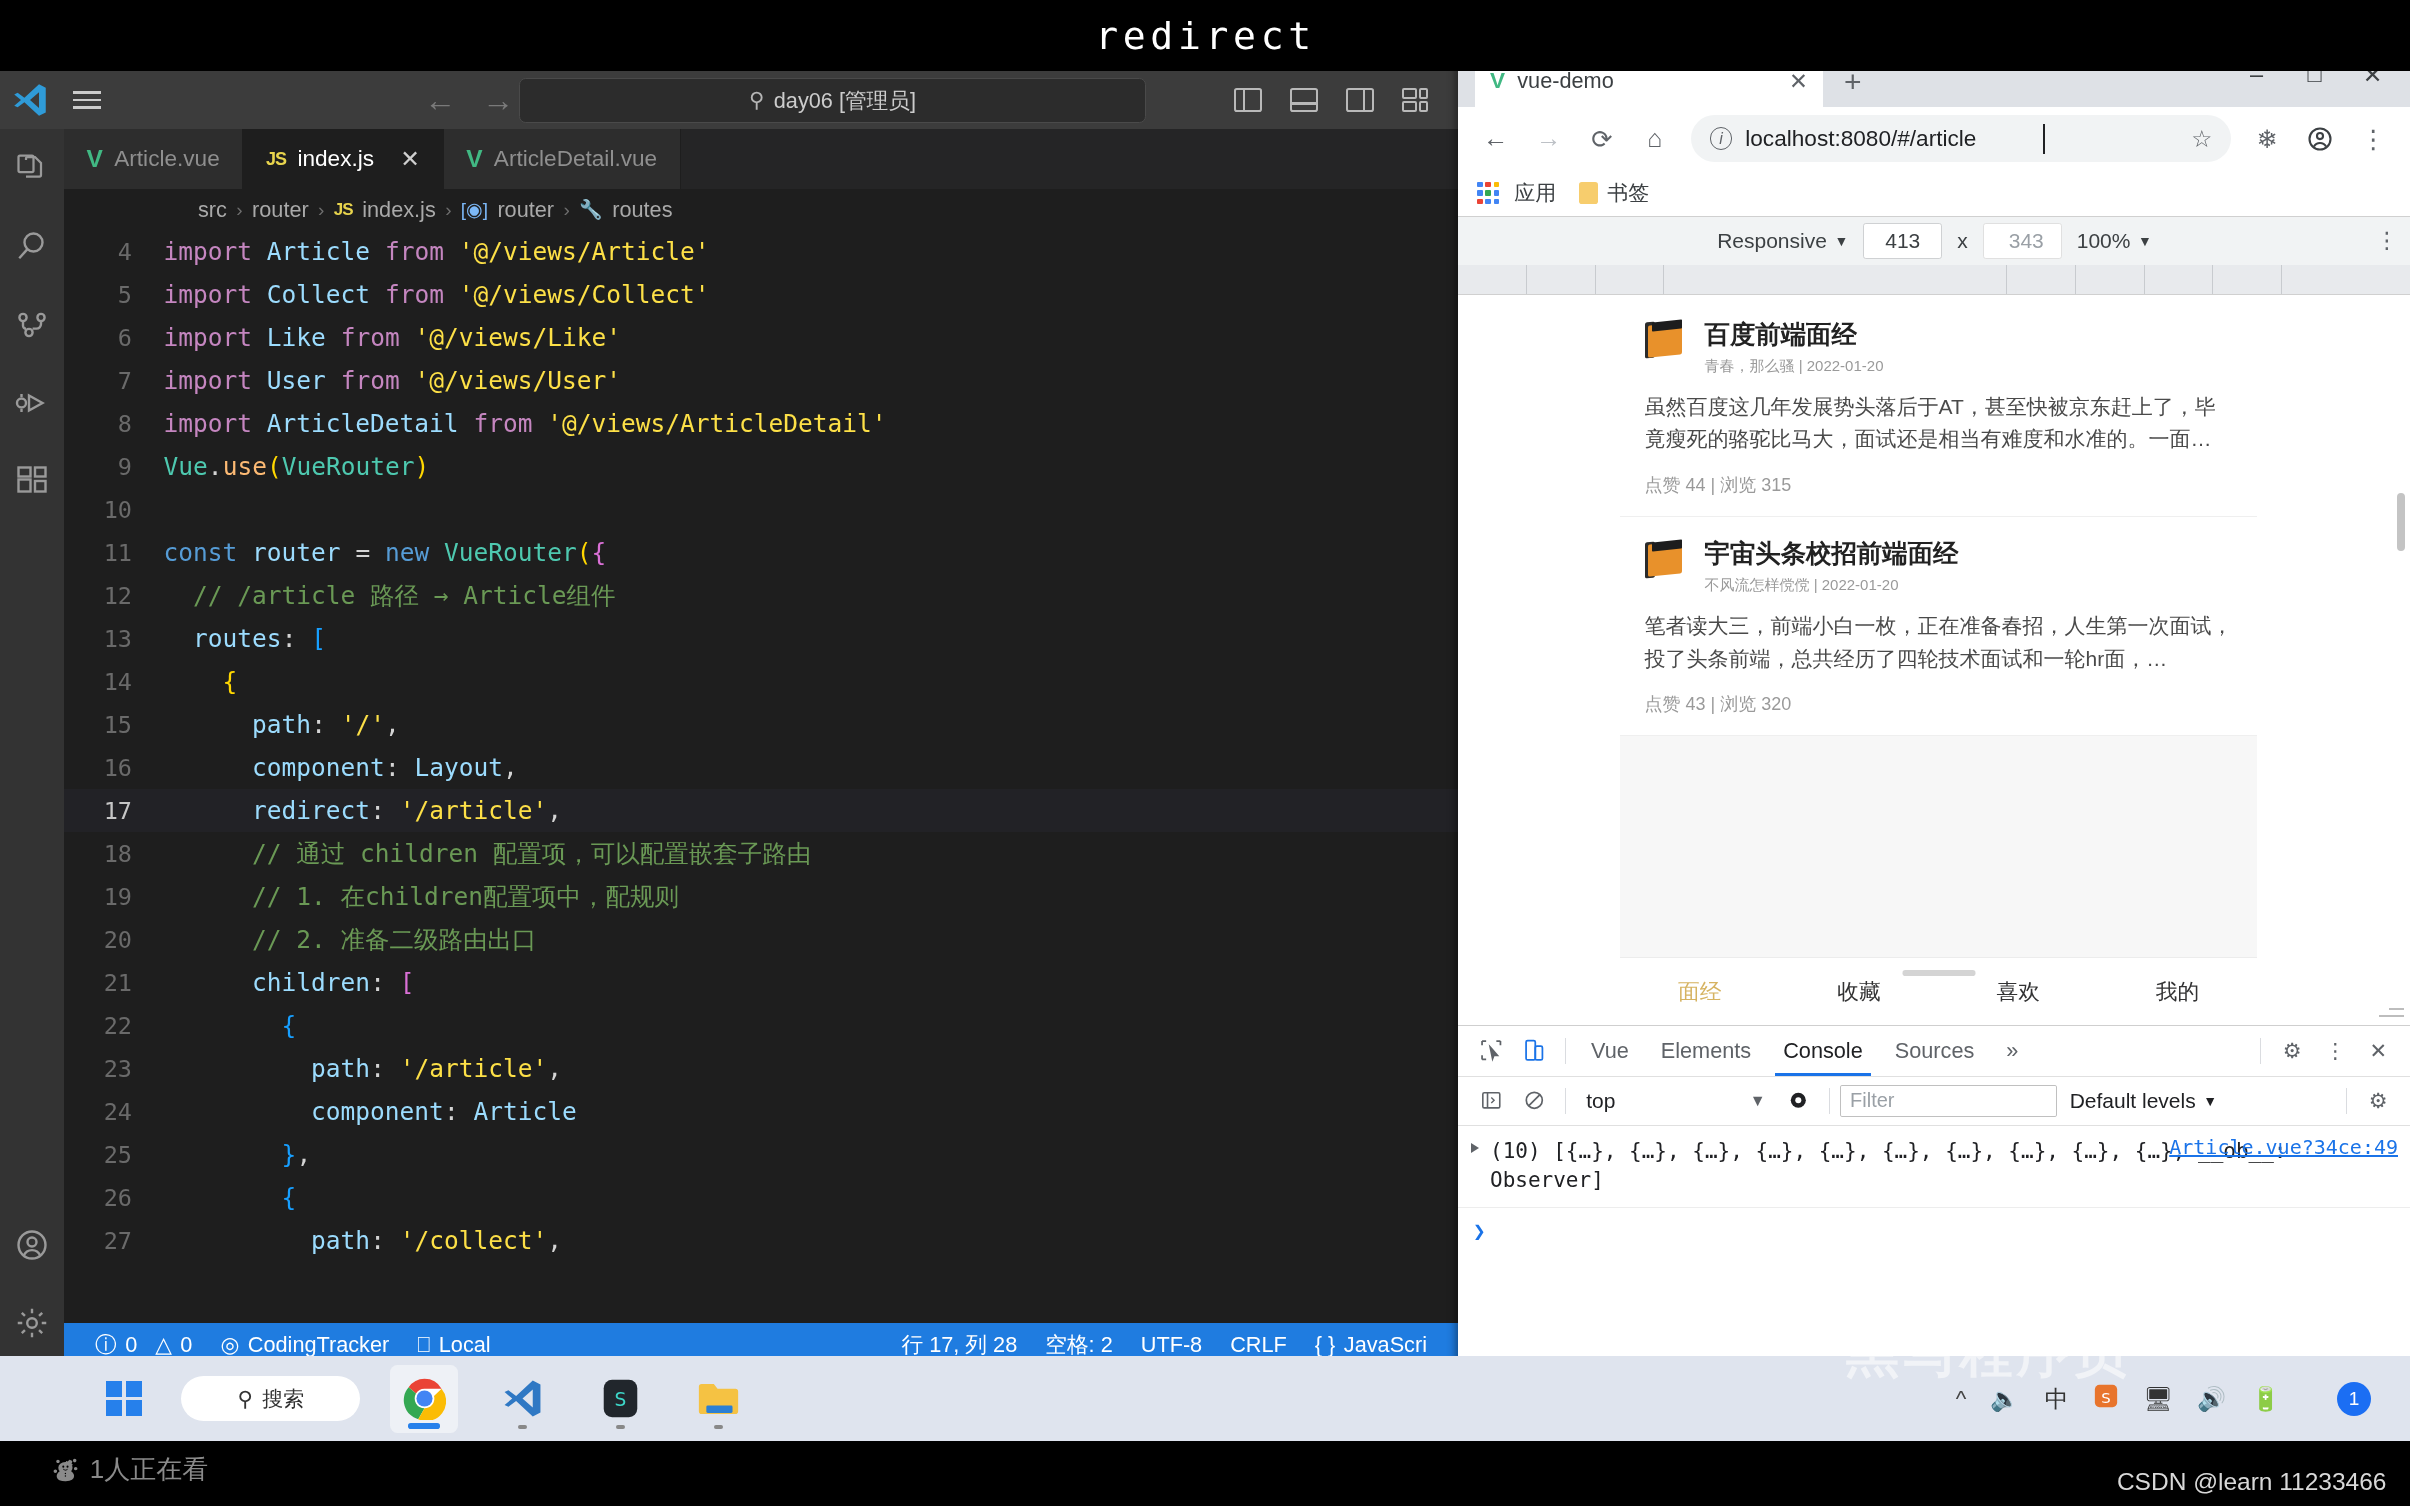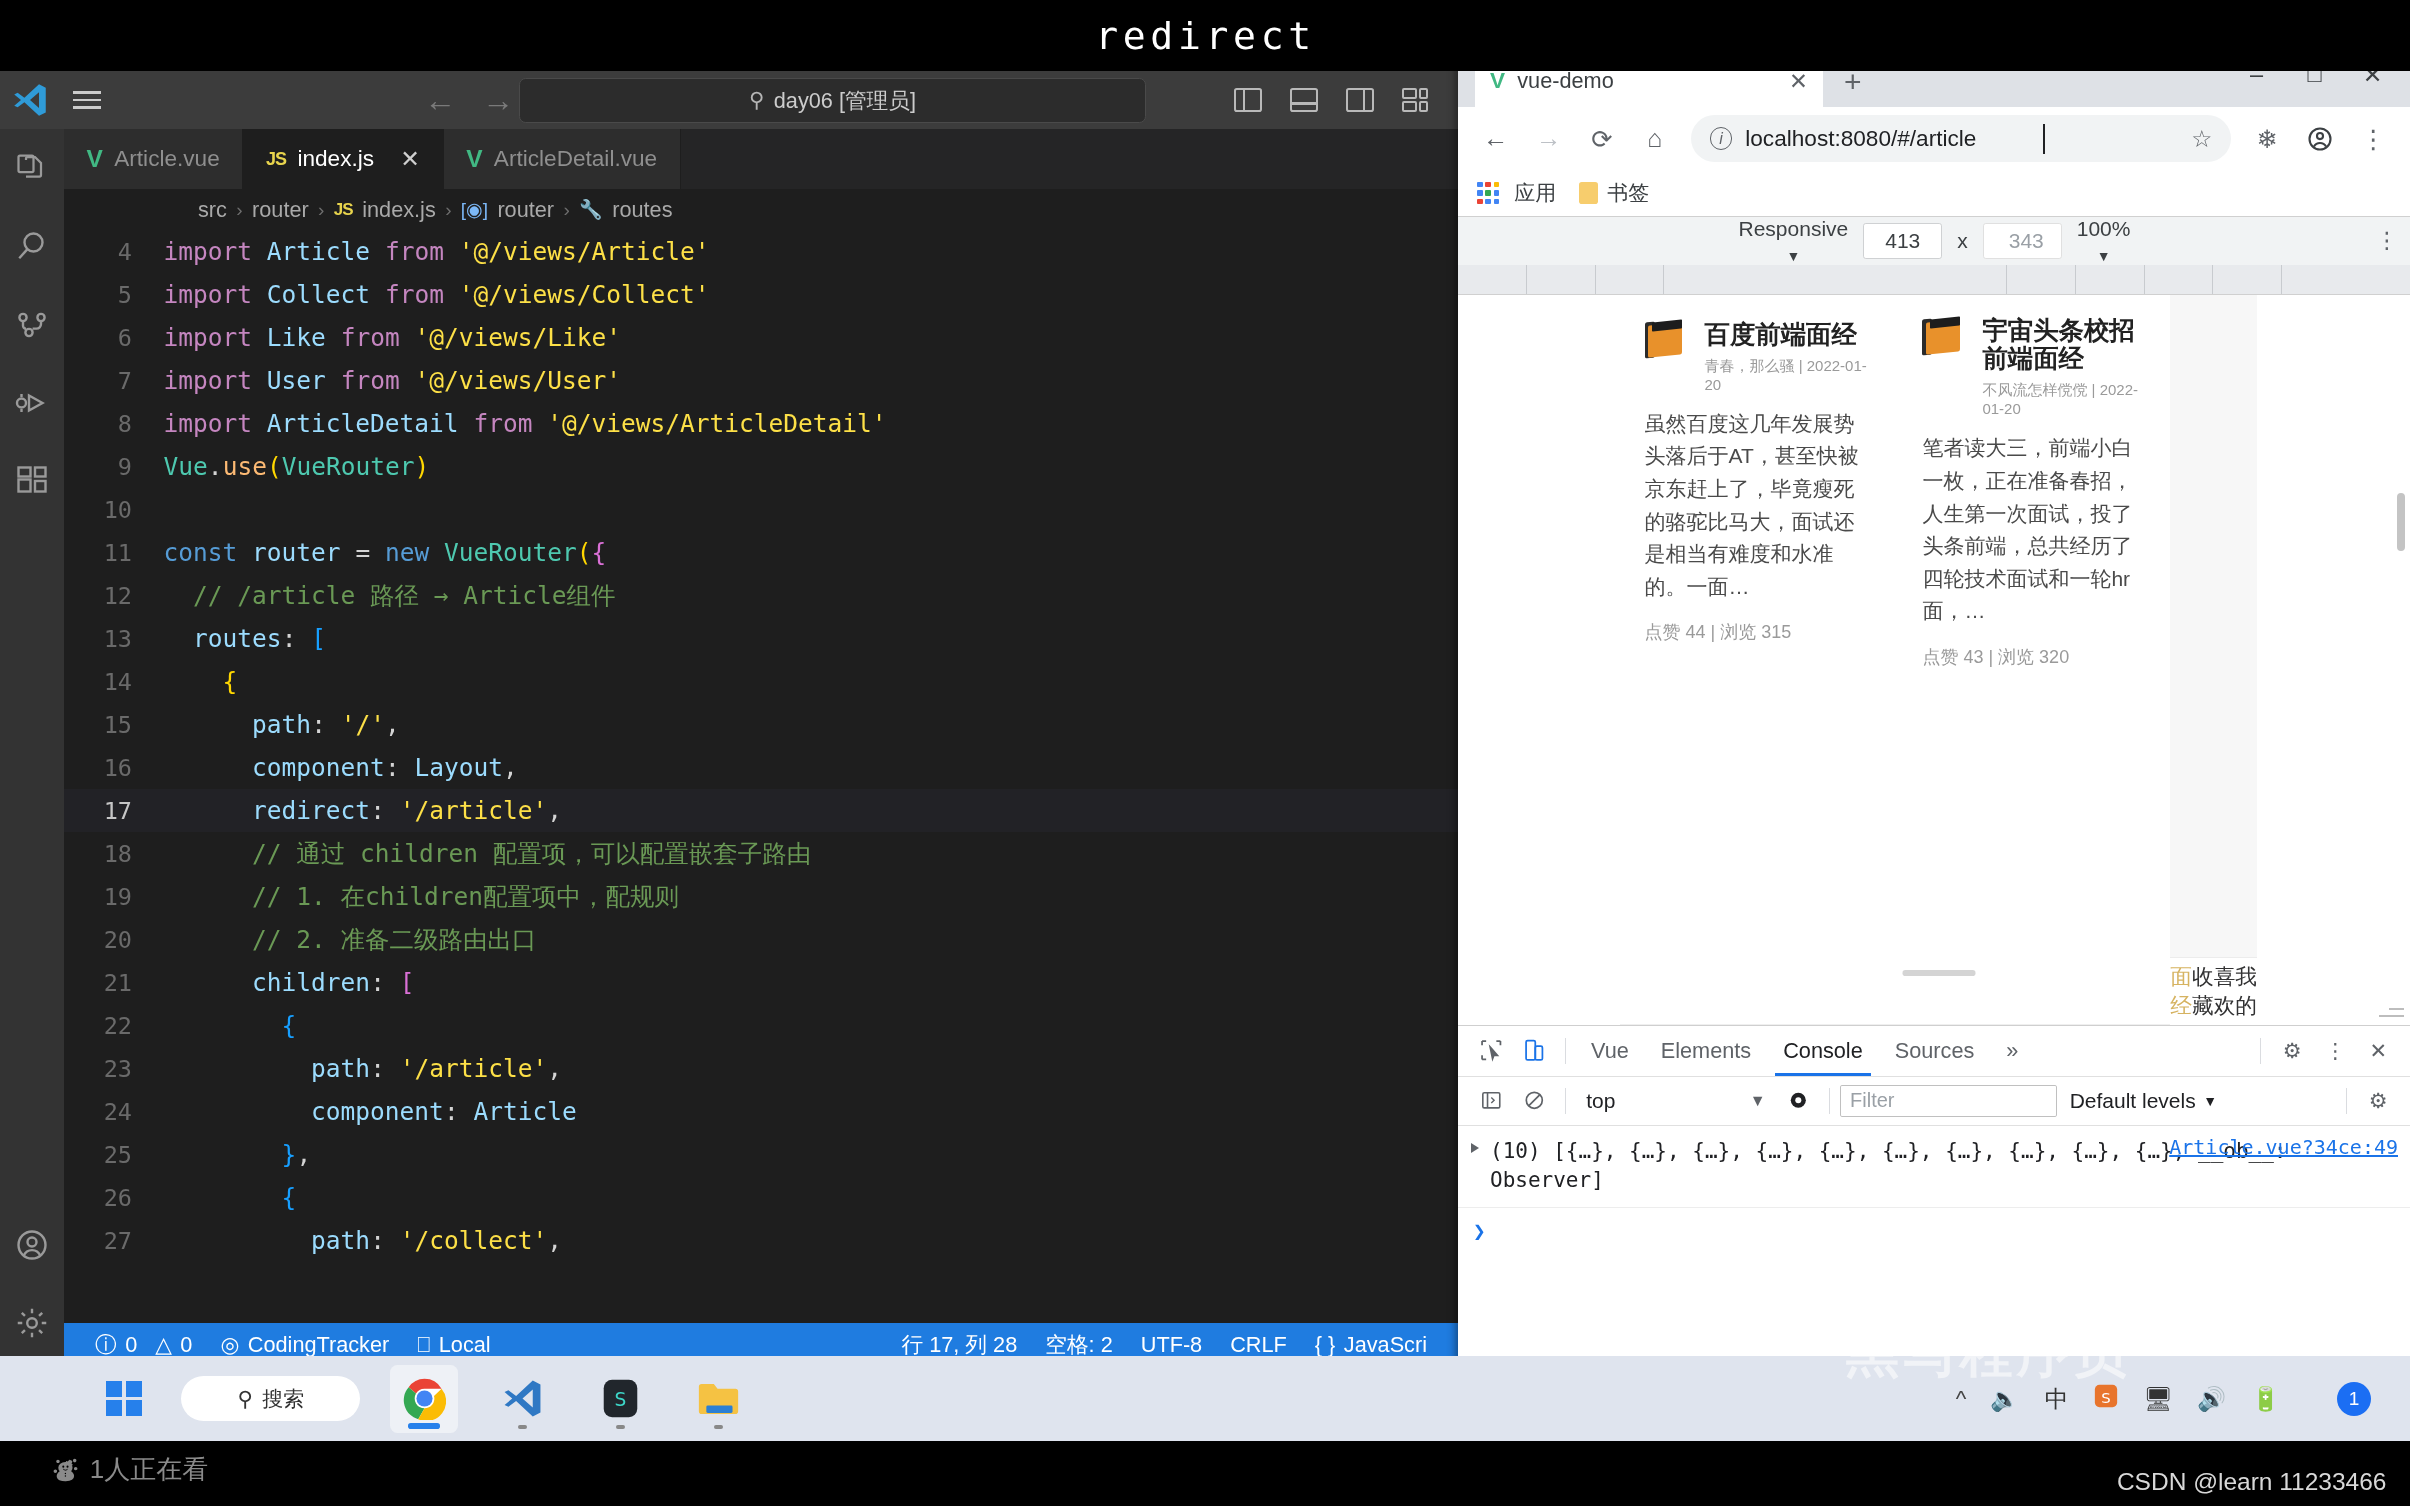--- a/index.html
+++ b/index.html
@@ -148,35 +148,35 @@
   .bm-apps i:nth-child(2){background:#ea4335;} .bm-apps i:nth-child(3){background:#fbbc05;}
   .bm-apps i:nth-child(5){background:#34a853;} .bm-apps i:nth-child(7){background:#ea4335;}
   .bm-folder { width: 19px; height: 22.6px; background: #f7cd6d; border-radius: 2.8px; margin-left: 13px; }
   .bm-item { display:flex; align-items:center; gap:7.5px; }
 
   .dt-devicebar {
     height: 49px; background: #f1f3f4; border-top: 0.9px solid #d0d0d0;
     display: flex; align-items: center; justify-content: center; gap: 15px;
     font-size: 21px; color: #3c4043; position: relative; flex:0 0 49px;
   }
-  .dt-devicebar .dd { display:flex; align-items:center; gap: 7.5px; flex-direction: column; }
+  .dt-devicebar .dd { display:flex; align-items:center; gap: 7.5px; }
   .dt-devicebar input {
     width: 79px; height: 36px; text-align: center; font-size: 21px;
     border: 0.9px solid #cfd1d3; border-radius: 2.8px; background:#fff; color:#3c4043;
     font-family: "Liberation Sans", sans-serif;
   }
   .dt-devicebar input.dim { color: #9aa0a6; border-color:#e0e0e0;padding-left:8px; }
   .dt-devicebar .kebab { position:absolute; right: 13px; font-size: 22.6px; color:#5f6368; }
 
   .dt-ruler { height: 30px; background: #e8eaed; border-bottom: 0.9px solid #d0d0d0; position: relative; flex:0 0 30px; }
   .dt-ruler i { position:absolute; top:0; bottom:0; width:0.9px; background:#c8cbcf; }
 
   .viewport { flex: 1; background: #ffffff; position: relative; overflow: hidden; display:flex; }
   .vp-pad { width: 162px; background: #ffffff; flex:0 0 162px; }
-  .vp-inner { width: 637px; background: #f7f7f7; position: relative; display:flex; flex-direction:row; }
+  .vp-inner { width: 637px; background: #f7f7f7; position: relative; display:flex; flex-direction:column; }
   .vp-right { flex:1; background:#ffffff; position:relative; }
 
   .art-card { background: #ffffff; margin: 0; padding: 22.6px 24.5px 19px; border-bottom: 0.9px solid #efefef; }
   .art-card:first-child { padding-top: 26px; }
   .art-head { display: flex; gap: 17px; align-items: flex-start; }
   .art-ico { width: 43px; height: 41px; flex: 0 0 43px; position: relative; }
   .art-ico .book { position:absolute; left:3.8px; top:3.8px; width:34px; height:32px; background:#e8912b; border-radius:1.9px; transform: skewY(-6deg); }
   .art-ico .spine { position:absolute; left:0px; top:1.9px; width:10.4px; height:36px; background:#2b2b2b; border-radius:1.9px; transform: skewY(-6deg);}
   .art-ico .page { position:absolute; left:7.5px; top:0.9px; width:30px; height:8.5px; background:#1d1d1d; transform: skewY(-6deg); border-radius:0.9px;}
   .art-title { font-size: 25.4px; color: #222222; font-weight: 600; line-height: 1.1; }

